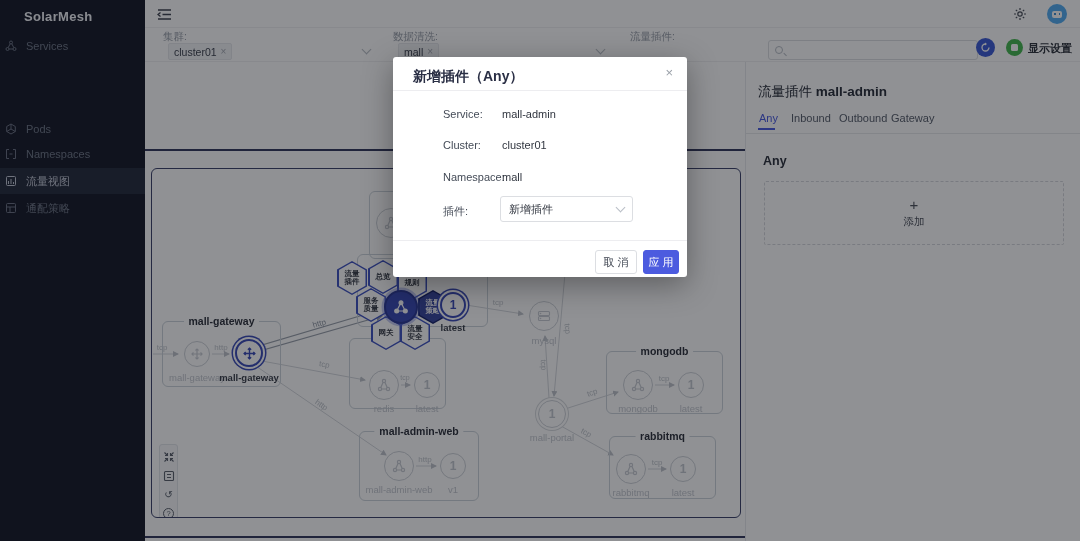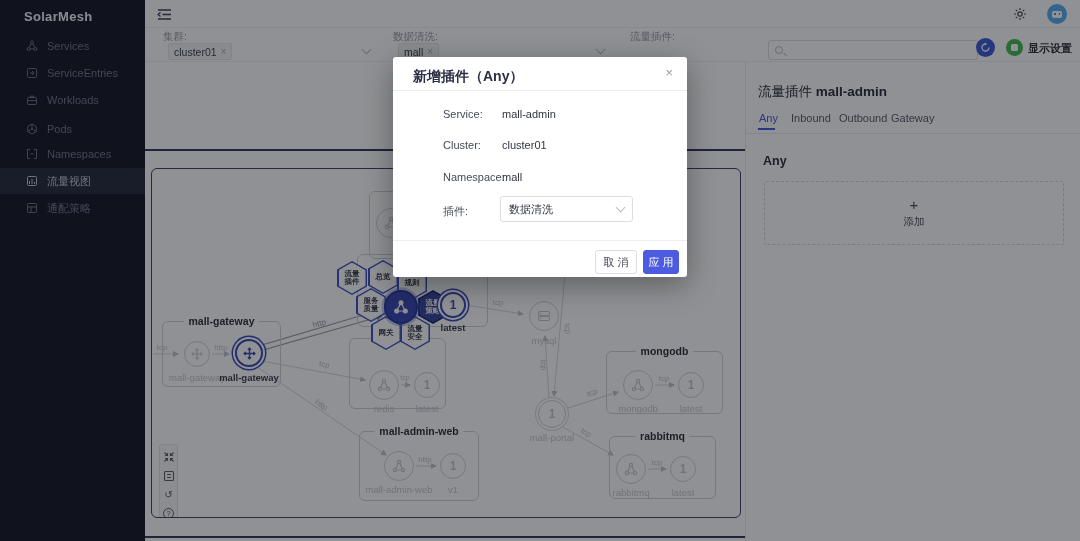--- a/index.html
+++ b/index.html
@@ -4,21 +4,21 @@
 <style>
   html,body{margin:0;padding:0;background:#2a2c33;}
   *{box-sizing:border-box;}
   .app{position:relative;width:1080px;height:541px;background:#fff;overflow:hidden;
        font-family:"Liberation Sans","DejaVu Sans",sans-serif;}
   .abs{position:absolute;}
 
   
   .sidebar{position:absolute;left:0;top:0;width:145px;height:541px;background:#171b29;}
   .sb-title{position:absolute;left:24px;top:9px;color:#f2f4f8;font-size:13px;font-weight:700;letter-spacing:.3px;}
-  .sb-item{position:absolute;left:0;width:145px;height:26px;display:flex;align-items:center;padding-left:26px;
+  .sb-item{position:absolute;left:0;width:145px;height:26px;display:flex;align-items:center;padding-left:5px;
            color:#707888;font-size:11px;cursor:pointer;}
   .sb-item .sb-ic{width:12px;height:12px;margin-right:9px;flex:0 0 auto;opacity:.85;}
   .sb-item.active{background:#262c3d;color:#c3c9d6;}
   .sb-item.active .sb-ic{opacity:1;}
 
   
   .navbar{position:absolute;left:145px;top:0;width:935px;height:28px;background:#fff;border-bottom:1px solid #f0f1f3;}
   .filterbar{position:absolute;left:145px;top:28px;width:935px;height:34px;background:#fff;border-bottom:1px solid #f0f1f3;}
   .flabel{position:absolute;font-size:10.5px;color:#9aa0aa;}
   .ftag{position:absolute;height:17px;background:#f3f4f6;border:1px solid #e6e8ec;border-radius:2px;
@@ -104,38 +104,20 @@
     <div class="sb-item" style="top:33px">
       <svg class="sb-ic" viewBox="0 0 12 12">
           <g fill="none" stroke="#7b8294" stroke-width="1">
             <circle cx="6" cy="2.5" r="1.5"></circle>
             <circle cx="2.5" cy="9" r="1.5"></circle>
             <circle cx="9.5" cy="9" r="1.5"></circle>
             <path d="M5.2 3.8L3.2 7.6M6.8 3.8l2 3.8M4 9h4"></path>
           </g>
         </svg>
       <span>Services</span>
-    </div>
-    <div class="sb-item" style="top:60px">
-      <svg class="sb-ic" viewBox="0 0 12 12">
-          <g fill="none" stroke="#7b8294" stroke-width="1">
-            <rect x="1.5" y="1.5" width="9" height="9" rx="1"></rect>
-            <path d="M4 6h4M6 4l2 2-2 2"></path>
-          </g>
-        </svg>
-      <span>ServiceEntries</span>
-    </div>
-    <div class="sb-item" style="top:87px">
-      <svg class="sb-ic" viewBox="0 0 12 12">
-          <g fill="none" stroke="#7b8294" stroke-width="1">
-            <rect x="1.5" y="3.5" width="9" height="7" rx="1"></rect>
-            <path d="M4 3.5V2.2h4v1.3M1.5 6.5h9"></path>
-          </g>
-        </svg>
-      <span>Workloads</span>
     </div>
     <div class="sb-item" style="top:116px">
       <svg class="sb-ic" viewBox="0 0 12 12">
           <g fill="none" stroke="#7b8294" stroke-width="1">
             <path d="M6 1l4.3 2.5v5L6 11 1.7 8.5v-5z"></path>
             <path d="M6 1v5M1.7 8.5L6 6l4.3 2.5"></path>
           </g>
         </svg>
       <span>Pods</span>
     </div>
@@ -495,21 +477,21 @@
 
     <span class="m-label" style="top:51px">Service:</span>
     <span class="m-value" style="top:51px">mall-admin</span>
     <span class="m-label" style="top:82px">Cluster:</span>
     <span class="m-value" style="top:82px">cluster01</span>
     <span class="m-label" style="top:114px">Namespace:</span>
     <span class="m-value" style="top:114px">mall</span>
 
     <span class="m-label" style="top:147px">插件:</span>
     <div class="m-select">
-      <span>数据清洗</span>
+      <span>新增插件</span>
       <div class="chev" style="margin-top:-3px"></div>
     </div>
 
     <div class="m-div" style="top:183px"></div>
     <div class="btn ghost">取 消</div>
     <div class="btn primary">应 用</div>
   </div>
 
 </div>
 

